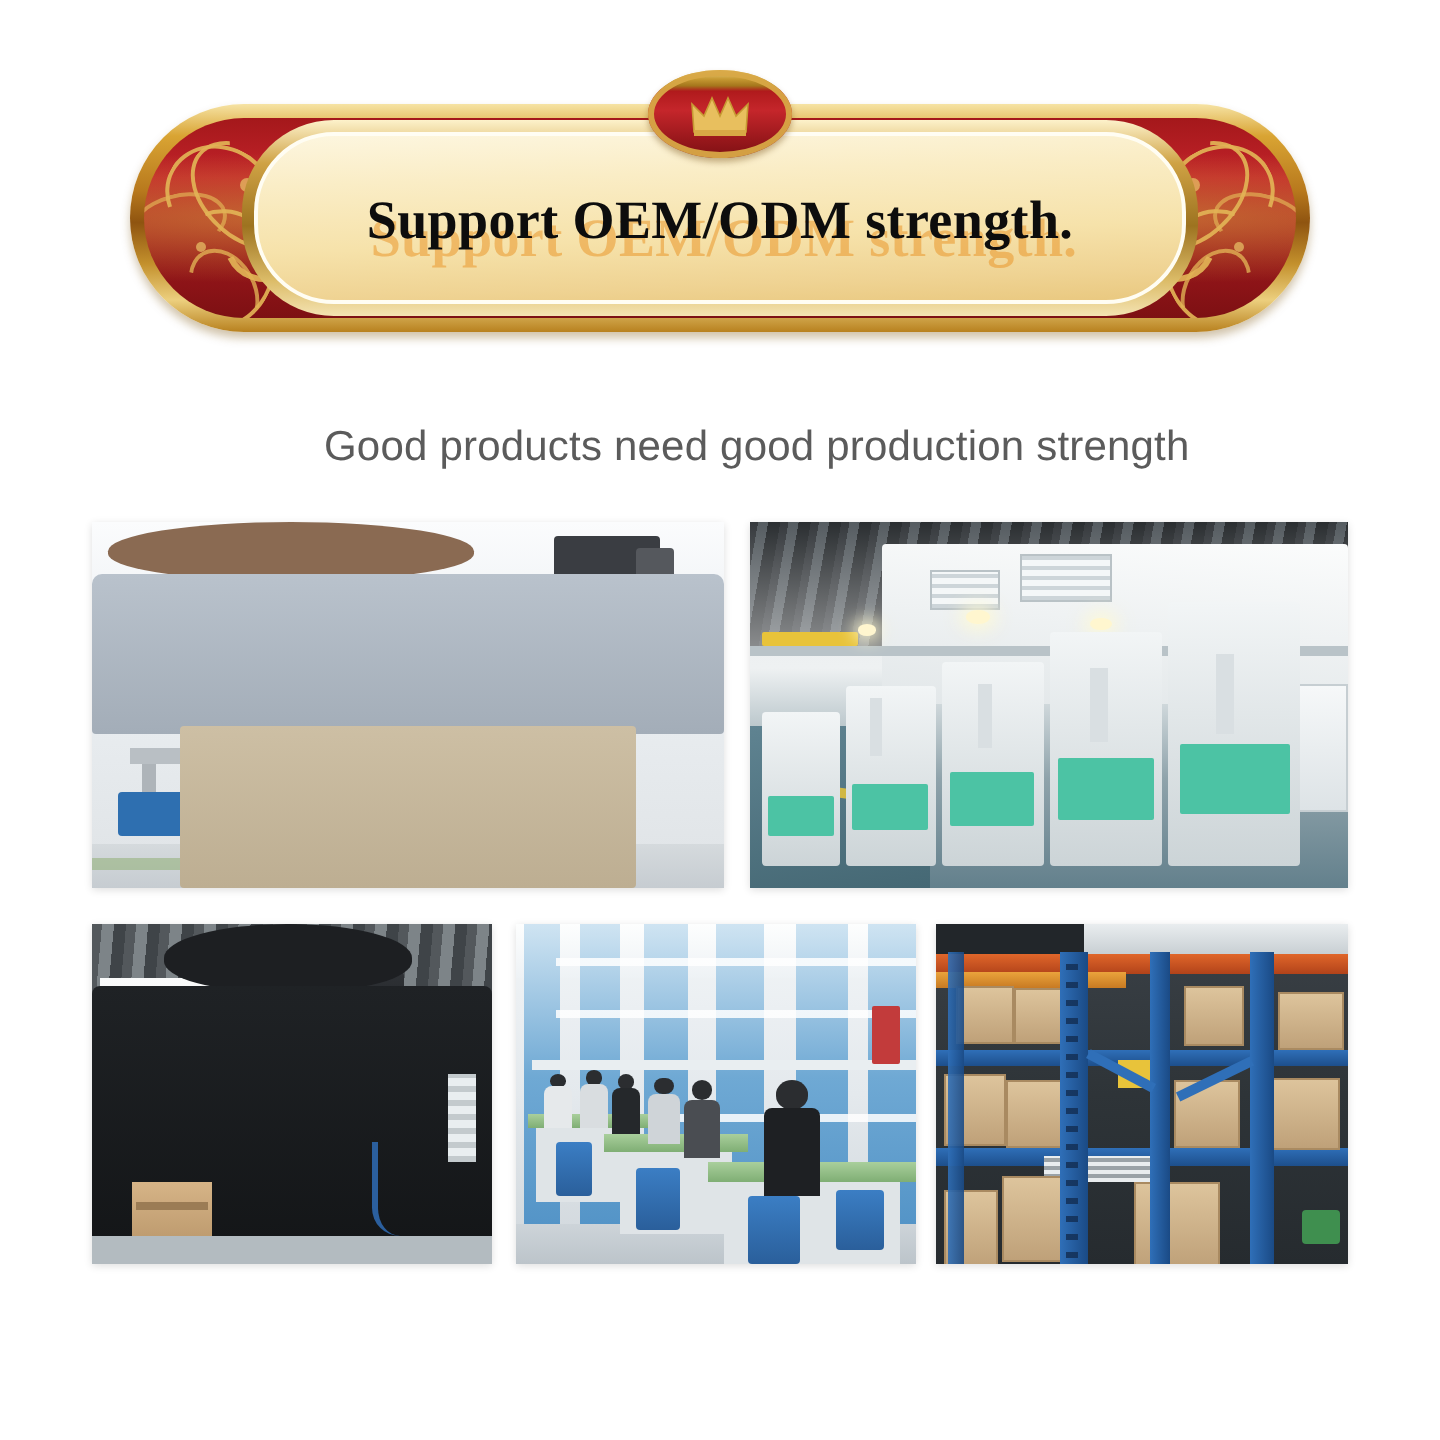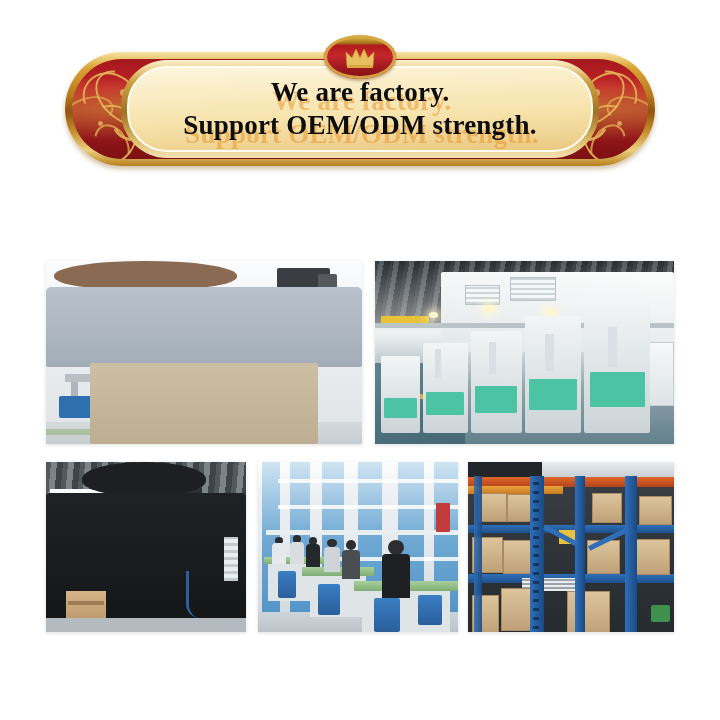--- a/index.html
+++ b/index.html
@@ -319,32 +319,32 @@
           <i class="s6"></i>
           <i class="s7"></i>
           <i class="s8"></i>
         <u class="d1"></u>
           <u class="d2"></u>
           <u class="d3"></u>
       </span>
     </div>
     <div class="banner-gold-ring"></div>
     <div class="banner-inner">
-      <div class="banner-line l1">We are factory.</div>
       <div class="banner-line l2">Support OEM/ODM strength.</div>
     </div>
     <div class="crown">
       <div class="ell"></div>
       <svg width="30" height="22" viewBox="0 0 30 22" aria-hidden="true">
         <path d="M2 19 L1 5 L7 11 L11 2 L15 11 L19 2 L23 11 L29 5 L28 19 Z" fill="#e8bf5e" stroke="#c79a33" stroke-width="0.8"></path>
         <rect x="2" y="18" width="26" height="3" fill="#d8a845"></rect>
       </svg>
     </div>
   </div>
 
+  <div class="subtitle">Good products need good production strength</div>
 
   <div class="grid-row r1">
 
     <div class="photo p1">
       <span class="sc">
         <i class="bg"></i><i class="ceil"></i><i class="floor"></i><i class="fl2"></i>
         <i class="mon"></i><i class="mon2"></i>
         <i class="mach"></i><i class="win"></i><i class="scr"></i>
         <i class="dark"></i><i class="ctrl"></i><i class="btns"></i><i class="estop"></i>
         <i class="blue"></i><i class="tower"></i>

